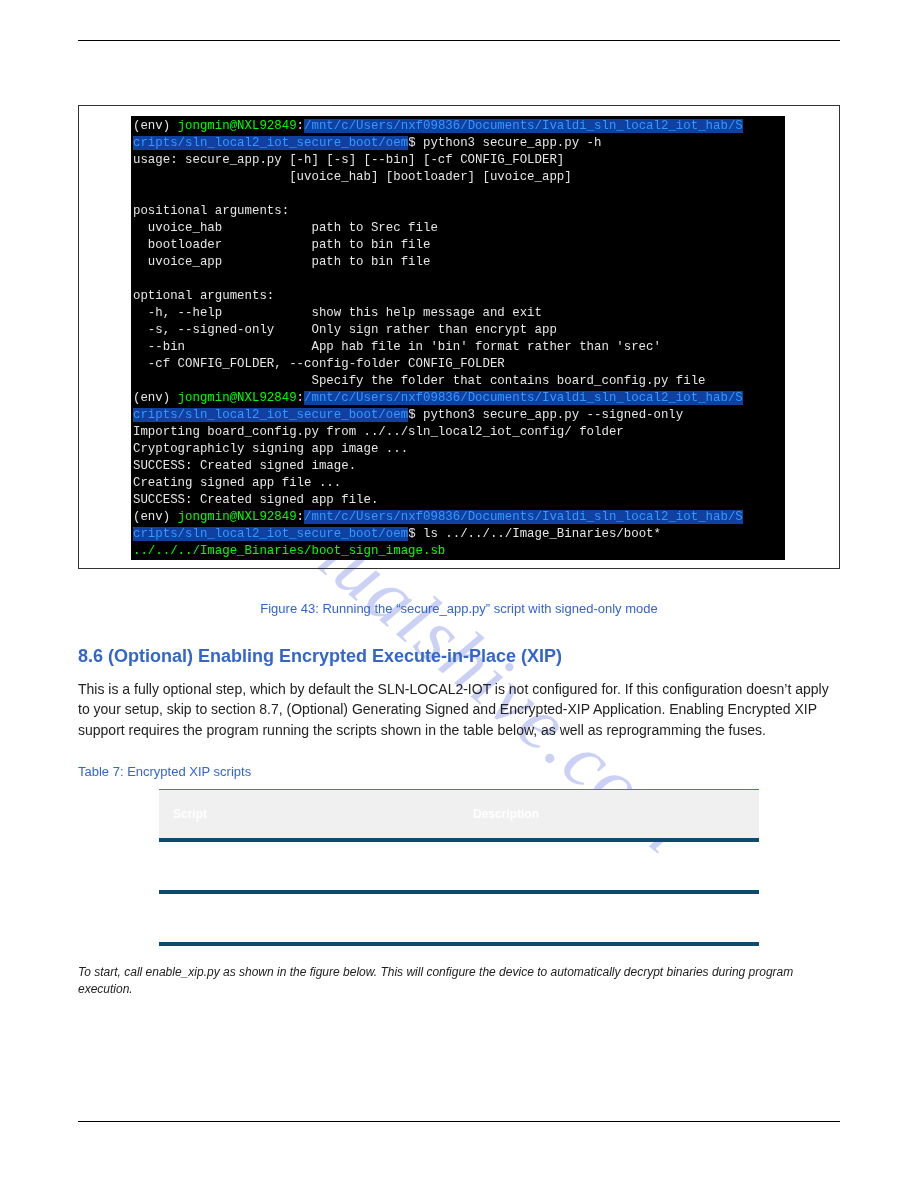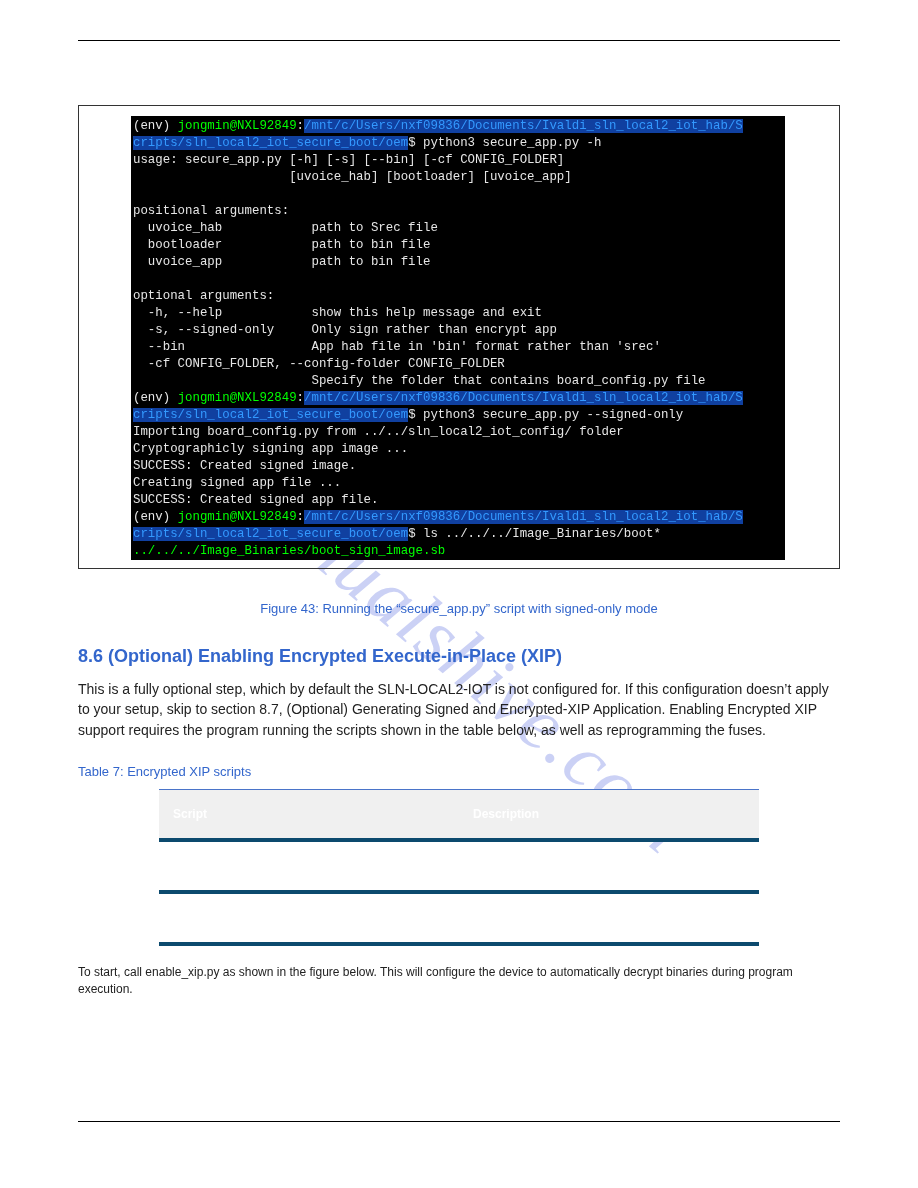--- a/index.html
+++ b/index.html
@@ -91,20 +91,21 @@
     background: #f0f0f0;
     color: #ffffff;
     font-weight: bold;
   }
 
   .ftext {
     font-size: 12px;
     color: #222;
     margin-top: 18px;
     line-height: 1.45;
+    font-style: italic;
   }
 
   .rule-bottom {
     position: absolute;
     left: 0;
     bottom: 66px;
     width: 762px;
     border-top: 1px solid #000;
   }
   .footer {

